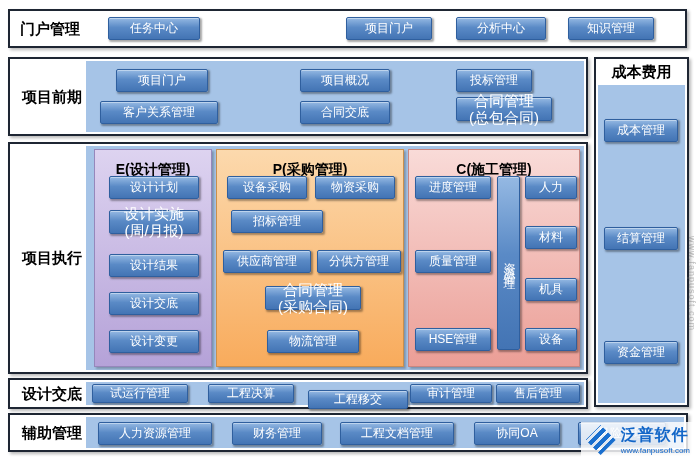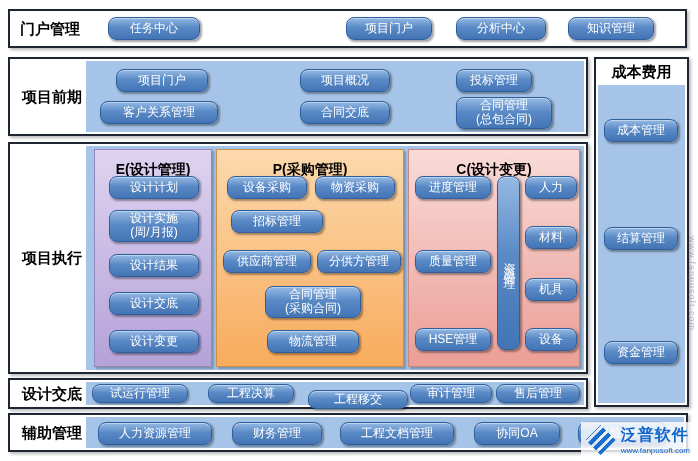--- a/index.html
+++ b/index.html
@@ -7,24 +7,24 @@
   #app { position: relative; width: 698px; height: 461px; background: #ffffff; overflow: hidden; }
 
   .band { position: absolute; background: #ffffff; border: 2px solid #1e2633;
           box-shadow: 2px 2px 3px rgba(0,0,0,.28); }
   .band-label { position: absolute; font-weight: bold; font-size: 15px; color: #000; white-space: nowrap; }
   .panel { position: absolute; background: #a6c4e7; }
 
   .btn { position: absolute; height: 23px; display: flex; align-items: center; justify-content: center;
          text-align: center; color: #fff; font-size: 12px; line-height: 1.15; white-space: pre-line;
          background: linear-gradient(180deg, #95b9e3 0%, #5a8ac6 45%, #4374b4 100%);
-         border: 1px solid #2f5f9e; border-radius: 8px;
+         border: 1px solid #2f5f9e; border-radius: 2px;
          box-shadow: inset 0 1px 0 rgba(255,255,255,.4), 1.5px 1.5px 2px rgba(0,0,0,.35);
          cursor: pointer; }
-  .btn.tall { height: 32px; font-size: 12px; }
+  .btn.tall { height: 24px; font-size: 15px; }
   .btn.vert { writing-mode: vertical-rl; letter-spacing: 5px; font-size: 12px; }
 
   .col { position: absolute; border: 1px solid #8a8a9a; box-shadow: 1.5px 1.5px 2px rgba(0,0,0,.25); }
   .col-title { text-align: center; font-weight: bold; font-size: 14px; color: #000; padding-top: 11px; }
   .col-design { background: linear-gradient(180deg, #ddd3f0 0%, #b5a2d8 100%); border-color: #9687bb; }
   .col-proc   { background: linear-gradient(180deg, #fcd9ad 0%, #f8ab5c 100%); border-color: #c98f4d; }
   .col-constr { background: linear-gradient(180deg, #f9dbd8 0%, #eb9e96 100%); border-color: #c98680; }
 
   .watermark { position: absolute; right: 3px; bottom: 3px; display: flex; align-items: center; gap: 5px;
                background: rgba(255,255,255,.82); padding: 3px 5px; z-index: 20; margin-top: 16px; }
@@ -82,21 +82,21 @@
         <div class="btn" style="left:98px;top:26px;width:80px">物资采购</div>
         <div class="btn" style="left:14px;top:60px;width:92px">招标管理</div>
         <div class="btn" style="left:6px;top:100px;width:88px">供应商管理</div>
         <div class="btn" style="left:100px;top:100px;width:84px">分供方管理</div>
         <div class="btn tall" style="left:48px;top:136px;width:96px">合同管理
 (采购合同)</div>
         <div class="btn" style="left:50px;top:180px;width:92px">物流管理</div>
       </div>
 
       <div class="col col-constr" style="left:322px;top:3px;width:172px;height:218px">
-        <div class="col-title">C(设计变更)</div>
+        <div class="col-title">C(施工管理)</div>
         <div class="btn" style="left:6px;top:26px;width:76px">进度管理</div>
         <div class="btn" style="left:6px;top:100px;width:76px">质量管理</div>
         <div class="btn" style="left:6px;top:178px;width:76px">HSE管理</div>
         <div class="btn vert" style="left:88px;top:26px;width:23px;height:174px">资源管理</div>
         <div class="btn" style="left:116px;top:26px;width:52px">人力</div>
         <div class="btn" style="left:116px;top:76px;width:52px">材料</div>
         <div class="btn" style="left:116px;top:128px;width:52px">机具</div>
         <div class="btn" style="left:116px;top:178px;width:52px">设备</div>
       </div>
 

